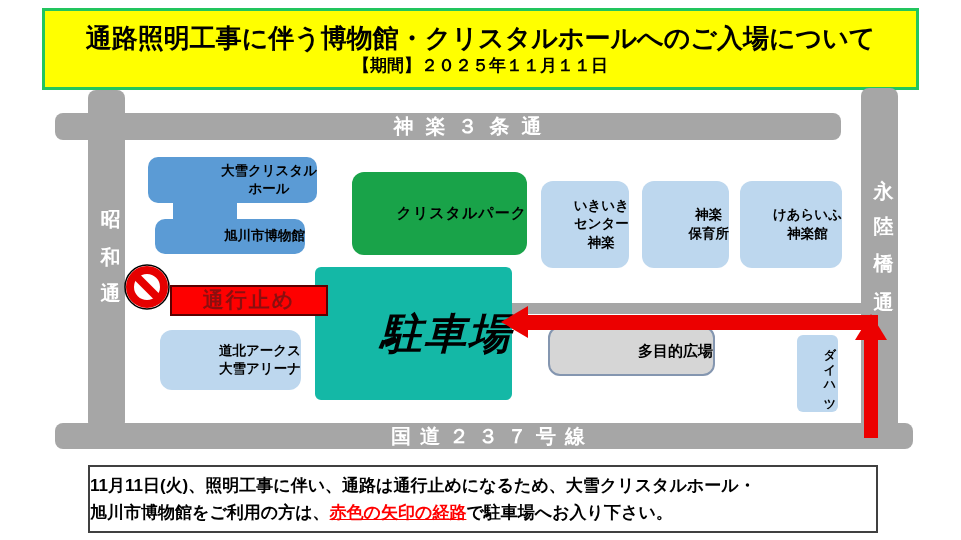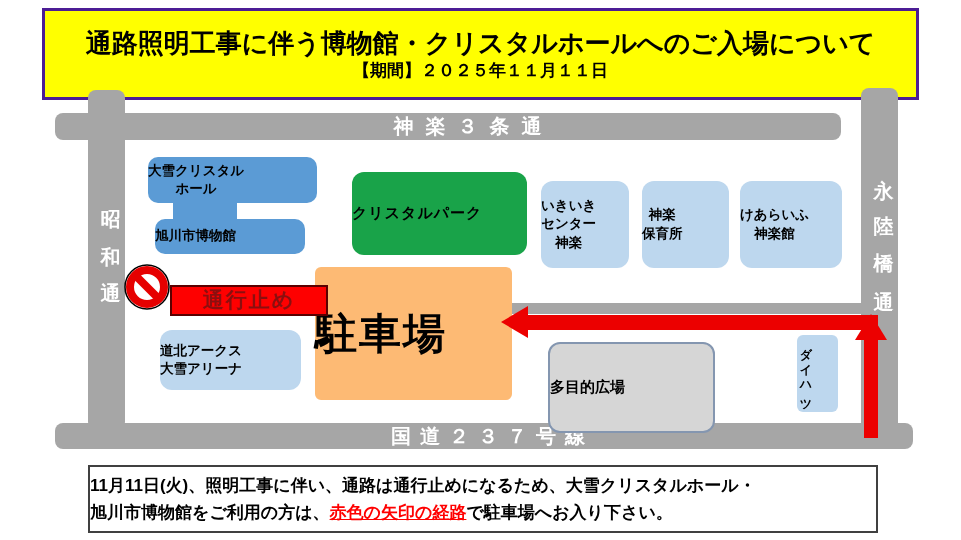--- a/index.html
+++ b/index.html
@@ -2,41 +2,41 @@
 <html><head>
 <meta charset="utf-8">
 <style>
   html,body{margin:0;padding:0;background:#fff;}
   #stage{
     position:relative;width:961px;height:540px;background:#ffffff;overflow:hidden;
     font-family:"Liberation Sans","DejaVu Sans",sans-serif;font-weight:bold;color:#000;
   }
   
   .banner{
-    position:absolute;left:42px;top:8px;width:877px;height:92px;background:#ffff00;
-    border:3px solid #4c1d95;box-sizing:border-box;display:flex;flex-direction:column;
+    position:absolute;left:42px;top:8px;width:877px;height:82px;background:#ffff00;
+    border:3px solid #22c55e;box-sizing:border-box;display:flex;flex-direction:column;
     align-items:center;justify-content:center;line-height:1.25;
   }
   .banner .l1{font-size:26px;letter-spacing:0px;}
   .banner .l2{font-size:17px;}
   
   .road{position:absolute;background:#a6a6a6;border-radius:8px;}
   .roadlabel{color:#ffffff;font-size:20px;font-weight:bold;}
   .hroad{display:flex;align-items:center;justify-content:center;}
   .hroad .roadlabel{letter-spacing:12px;text-indent:12px;}
   .vlabel{
     position:absolute;color:#fff;font-size:20px;font-weight:bold;
     writing-mode:vertical-rl;text-orientation:upright;
   }
   
-  .bldg{position:absolute;box-sizing:border-box;display:flex;align-items:center;justify-content:flex-start;text-align:center;}
+  .bldg{position:absolute;box-sizing:border-box;display:flex;align-items:center;justify-content:flex-end;text-align:center;}
   .blue{background:#5b9bd5;border-radius:10px;}
   .lblue{background:#bdd7ee;border-radius:12px;}
   .green{background:#19a349;border-radius:12px;}
-  .gray{background:#fdba74;border-radius:6px;}
+  .gray{background:#14b8a6;border-radius:6px;font-style:italic;}
   .prelabel{white-space:pre-line;font-size:13.5px;line-height:1.35;}
   
   .closed{
     position:absolute;left:170px;top:285px;width:158px;height:31px;background:#fe0000;
     border:2px solid #5a0000;box-sizing:border-box;display:flex;align-items:flex-end;justify-content:center;
   }
   .closed span{color:#8b0f0f;font-size:21px;letter-spacing:2px;}
   .noentry{position:absolute;left:124px;top:264px;width:46px;height:46px;}
   
   .arrowbody{position:absolute;background:#ec0000;}
@@ -106,21 +106,21 @@
 
   <div class="bldg lblue" style="left:160px;top:330px;width:141px;height:60px;">
     <span class="prelabel">道北アークス
 大雪アリーナ</span>
   </div>
 
   <div class="bldg gray" style="left:315px;top:267px;width:197px;height:133px;">
     <span class="parking-label">駐車場</span>
   </div>
 
-  <div class="bldg plaza" style="left:548px;top:342px;width:167px;height:91px;">
+  <div class="bldg plaza" style="left:548px;top:326px;width:167px;height:50px;">
     <span class="prelabel" style="font-size:15px;">多目的広場</span>
   </div>
 
   <div class="bldg lblue" style="left:797px;top:335px;width:41px;height:77px;border-radius:6px;">
     <span style="writing-mode:vertical-rl;text-orientation:upright;font-size:12px;letter-spacing:4px;">ダイハツ</span>
   </div>
 
   <div class="arrowbody" style="left:864px;top:336px;width:14px;height:102px;"></div>
   <div class="arrowhead head-up" style="left:855px;top:314px;"></div>
   <div class="arrowbody" style="left:526px;top:315px;width:352px;height:15px;"></div>

